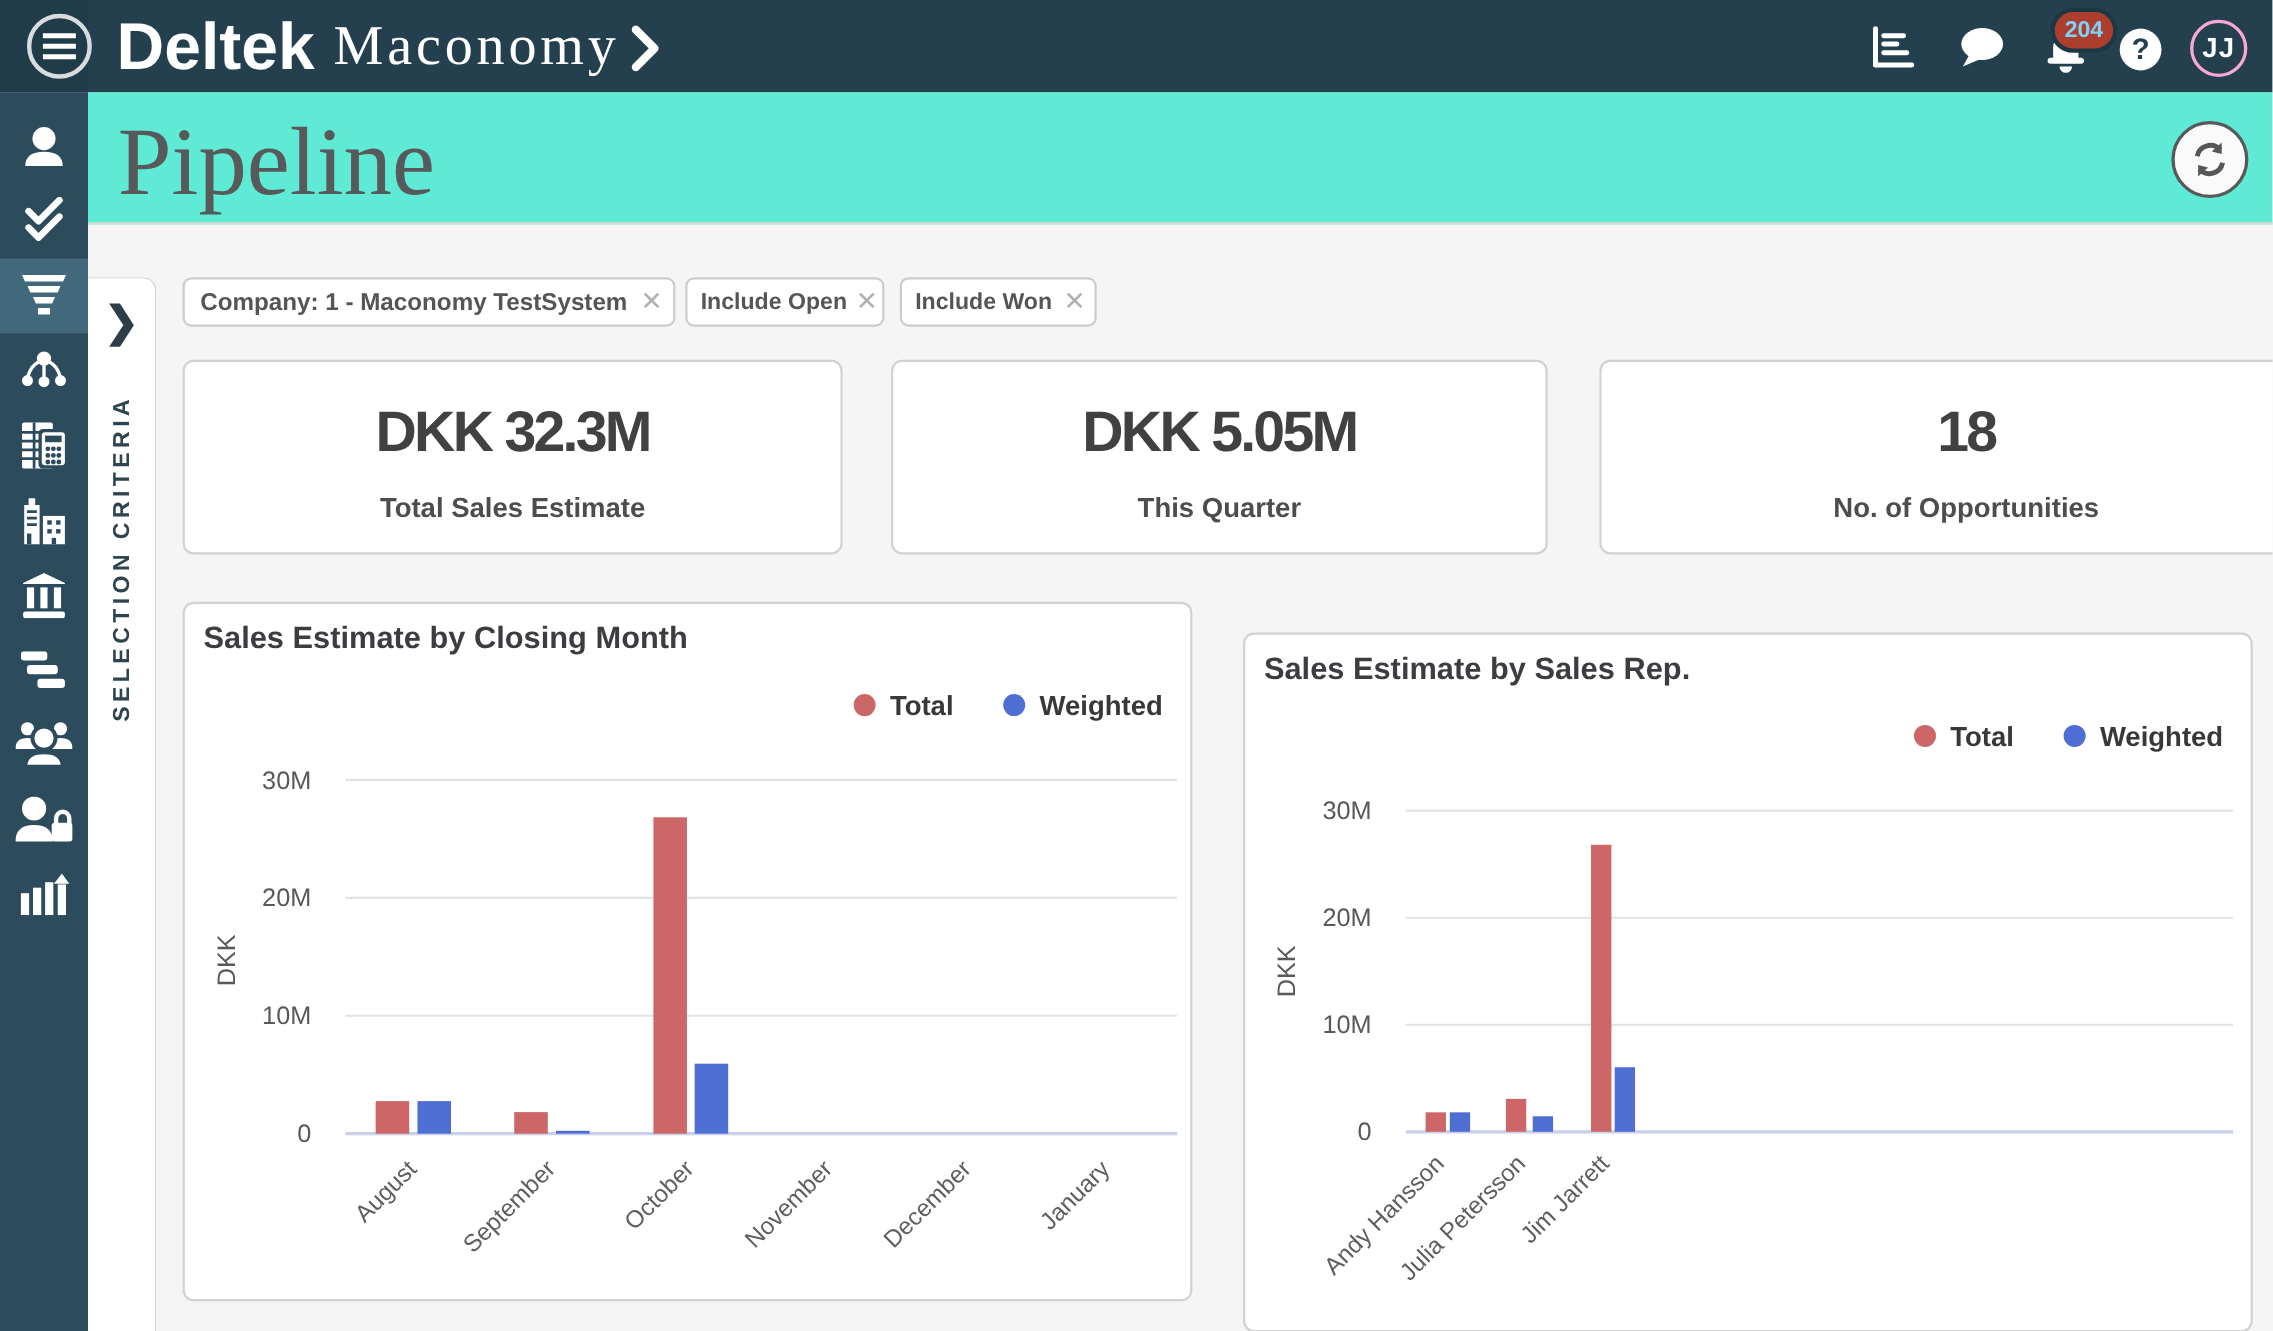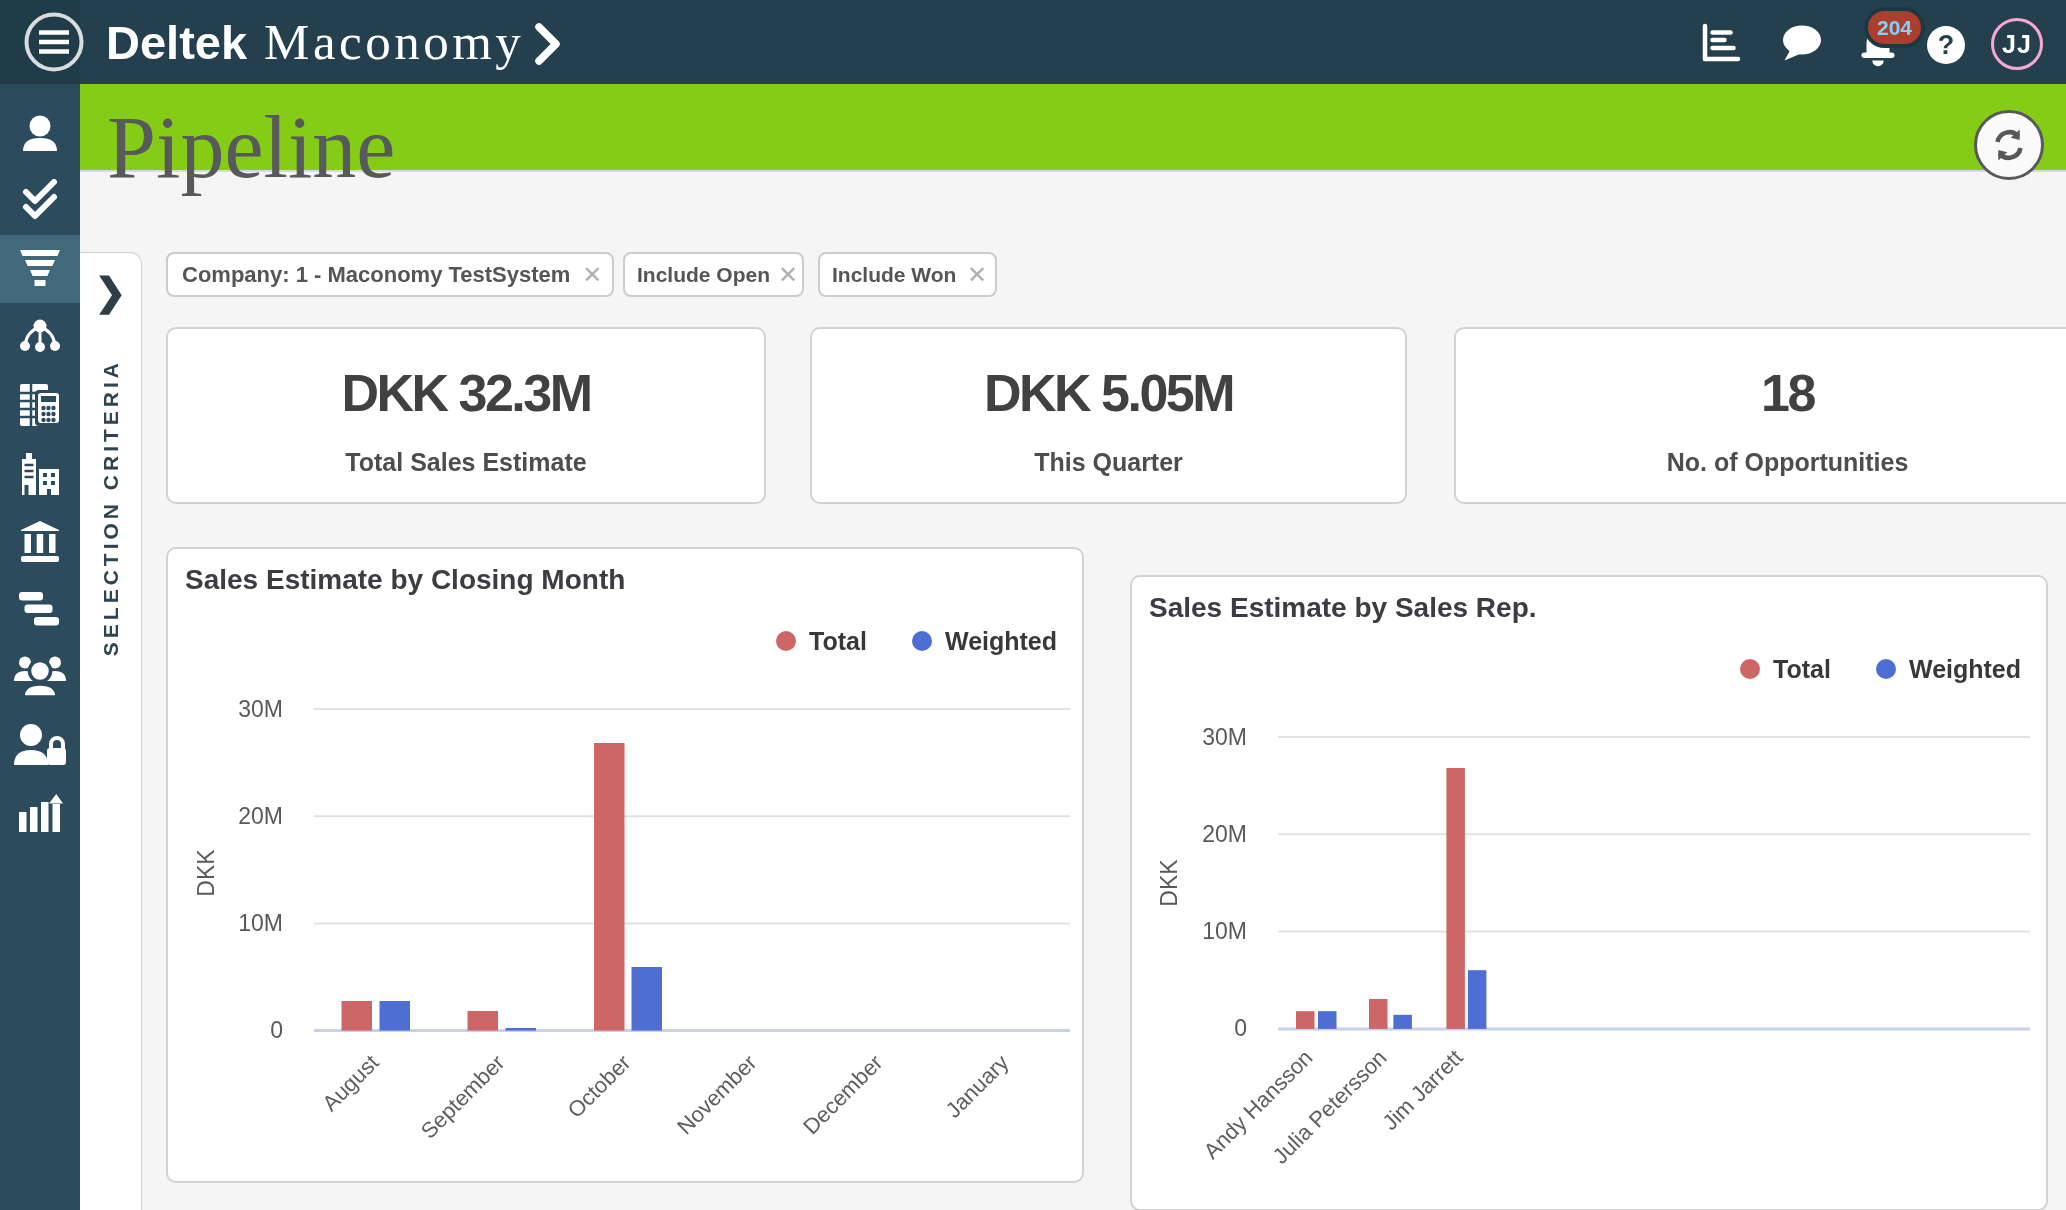--- a/index.html
+++ b/index.html
@@ -4,32 +4,32 @@
 <style>
 * { margin:0; padding:0; box-sizing:border-box; }
 html,body { width:2066px; height:1210px; overflow:hidden; font-family:"Liberation Sans", sans-serif; background:#f5f5f5; position:relative; }
 .abs { position:absolute; }
 
 
 #topbar { position:absolute; left:0; top:0; width:2066px; height:84px; background:#24404f; }
 #topbarleft { position:absolute; left:0; top:0; width:80px; height:84px; background:#203c49; }
 #burger { position:absolute; left:24px; top:12px; width:60px; height:60px; }
 #logo { position:absolute; left:106px; top:0; height:84px; display:flex; align-items:center; color:#fff; }
-#logo .deltek { font-weight:bold; font-size:47px; letter-spacing:0px; }
+#logo .deltek { font-weight:bold; font-size:60px; letter-spacing:0px; }
 #logo .maco { font-family:"Liberation Serif", serif; font-size:51px; margin-left:17px; letter-spacing:3.5px; }
 #logo .chev { margin-left:11px; margin-top:4px; }
 
 
 #sidebar { position:absolute; left:0; top:84px; width:80px; height:1126px; background:#2c4b5d; }
 .srow { position:absolute; left:0; width:80px; height:68px; }
 .srow.active { background:#42687b; }
 .srow svg { position:absolute; left:50%; top:50%; transform:translate(-50%,-50%); }
 
 
-#band { position:absolute; left:80px; top:84px; width:1986px; height:88px; background:#84cc16; border-bottom:2px solid #d9d9d9; }
+#band { position:absolute; left:80px; top:84px; width:1986px; height:120px; background:#5eead4; border-bottom:2px solid #d9d9d9; }
 #band h1 { position:absolute; left:27px; top:13px; font-family:"Liberation Serif", serif; font-size:88px; color:#58595b; font-weight:normal; }
 #refresh { position:absolute; right:22px; top:26px; width:70px; height:70px; border:3px solid #58595b; border-radius:50%; background:#fafafa; display:flex; align-items:center; justify-content:center; }
 
 
 #selpanel { position:absolute; left:80px; top:252px; width:62px; height:958px; background:#fff; border:1px solid #cfcfcf; border-left:none; border-bottom:none; border-top-right-radius:12px; }
 #selpanel .pchev { position:absolute; left:50%; top:17px; transform:translateX(-50%); font-size:38px; font-weight:bold; color:#2d3e48; }
 #selpanel .ptext { position:absolute; left:50%; top:106px; writing-mode:vertical-rl; transform:translateX(-50%) rotate(180deg); font-size:21px; font-weight:bold; letter-spacing:4px; color:#2e444f; white-space:nowrap; }
 
 
 .chip { position:absolute; top:252px; height:45px; background:#fff; border:2px solid #ccc; border-radius:8px; display:flex; align-items:center; padding:0 10px 0 14px; font-size:22px; font-weight:bold; color:#555; white-space:nowrap; }

